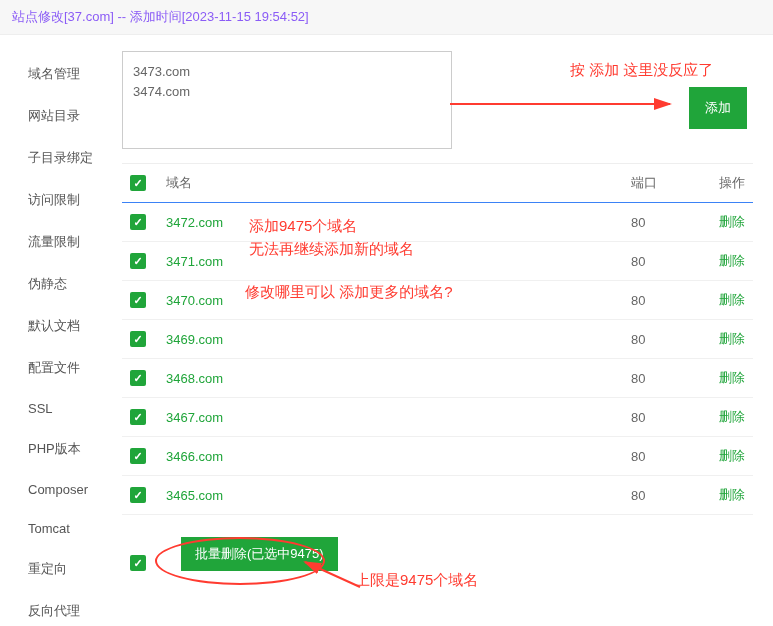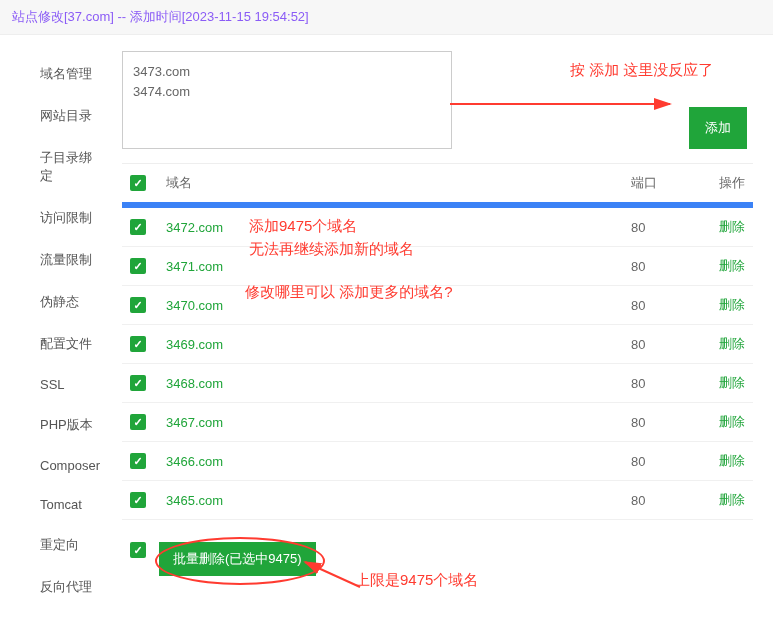--- a/index.html
+++ b/index.html
@@ -1,34 +1,34 @@
 <!DOCTYPE html>
 <html><head>
 <meta charset="utf-8">
 <style>
 *{margin:0;padding:0;box-sizing:border-box;font-family:"Microsoft YaHei",Arial,sans-serif;font-size:13px}
 body{background:#fff;width:773px;height:626px;overflow:hidden;position:relative;color:#555}
 .titlebar{background:#f7f7f7;padding:8px 12px;color:#8b5cf6;font-size:13px;border-bottom:1px solid #eee}
 .container{display:flex;height:calc(100% - 34px)}
-.sidebar{width:110px;padding:18px 12px;flex-shrink:0}
+.sidebar{width:110px;padding:18px 0;flex-shrink:0}
 .sidebar-item{padding:12px 0 12px 28px;color:#555;cursor:pointer;font-size:13px}
 .main{flex:1;padding:16px 20px 0 12px;position:relative}
-.top-row{display:flex;align-items:flex-end;gap:32px}
+.top-row{display:flex;align-items:flex-start;gap:32px}
 .textarea-box{border:1px solid #ccc;width:330px;height:98px;padding:10px;resize:none;font-size:13px;color:#666;line-height:1.5;font-family:inherit}
 .add-btn{background:#20a53a;color:#fff;border:none;padding:12px 16px;cursor:pointer;font-size:13px}
 .add-btn-wrap{margin-left:auto;margin-right:6px;margin-top:36px}
 .tbl-wrap{margin-top:14px;border-top:1px solid #eee}
 .tbl{width:100%;border-collapse:collapse}
-.tbl th{text-align:left;padding:10px 8px;color:#666;font-weight:normal;border-bottom:6px solid #3b82f6}
+.tbl th{text-align:left;padding:10px 8px;color:#666;font-weight:normal;border-bottom:1px solid #3b82f6}
 .tbl td{padding:10px 8px;border-bottom:1px solid #f0f0f0;color:#666}
 .chk{width:16px;height:16px;background:#20a53a;border-radius:2px;display:inline-flex;align-items:center;justify-content:center;cursor:pointer}
 .chk::after{content:"✓";color:#fff;font-size:11px;font-weight:bold}
 .domain-link{color:#20a53a}
 .del-link{color:#20a53a;cursor:pointer}
-.batch-row{display:flex;align-items:flex-start;gap:13px;padding:14px 8px}
+.batch-row{display:flex;align-items:flex-end;gap:35px;padding:14px 8px}
 .batch-btn{background:#20a53a;color:#fff;border:none;padding:8px 14px;cursor:pointer;font-size:13px}
 .tbody-scroll{max-height:320px;overflow-y:auto;display:block}
 .tbody-scroll::-webkit-scrollbar{width:8px}
 .tbody-scroll::-webkit-scrollbar-thumb{background:#ccc;border-radius:4px}
 .annot{position:absolute;color:#ff3b30;font-size:15px;pointer-events:none;white-space:nowrap}
 .annot1{top:26px;left:460px}
 .annot2{top:180px;left:139px;line-height:1.5}
 .annot3{top:248px;left:135px}
 .annot4{top:536px;left:245px}
 svg.arrow{position:absolute;pointer-events:none}
@@ -40,20 +40,21 @@
 <div class="titlebar">站点修改[37.com] -- 添加时间[2023-11-15 19:54:52]</div>
 
 <div class="container">
   <div class="sidebar" id="sidebar">
       <div class="sidebar-item">域名管理</div>
       <div class="sidebar-item">网站目录</div>
       <div class="sidebar-item">子目录绑定</div>
       <div class="sidebar-item">访问限制</div>
       <div class="sidebar-item">流量限制</div>
       <div class="sidebar-item">伪静态</div>
+      <div class="sidebar-item">默认文档</div>
       <div class="sidebar-item">配置文件</div>
       <div class="sidebar-item">SSL</div>
       <div class="sidebar-item">PHP版本</div>
       <div class="sidebar-item">Composer</div>
       <div class="sidebar-item">Tomcat</div>
       <div class="sidebar-item">重定向</div>
       <div class="sidebar-item">反向代理</div>
     </div>
 
   <div class="main">

